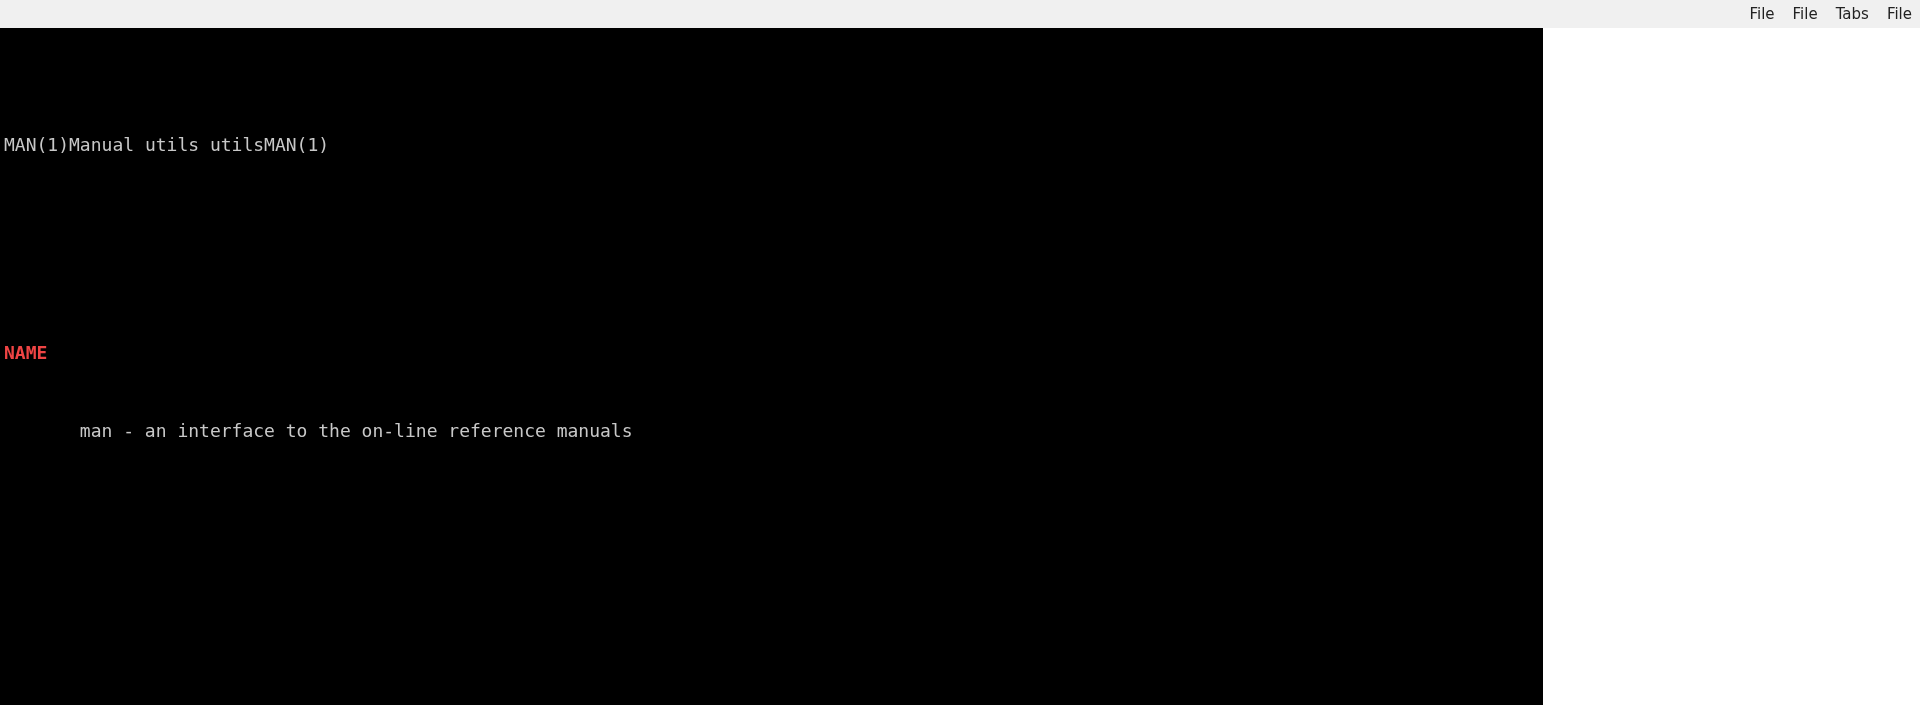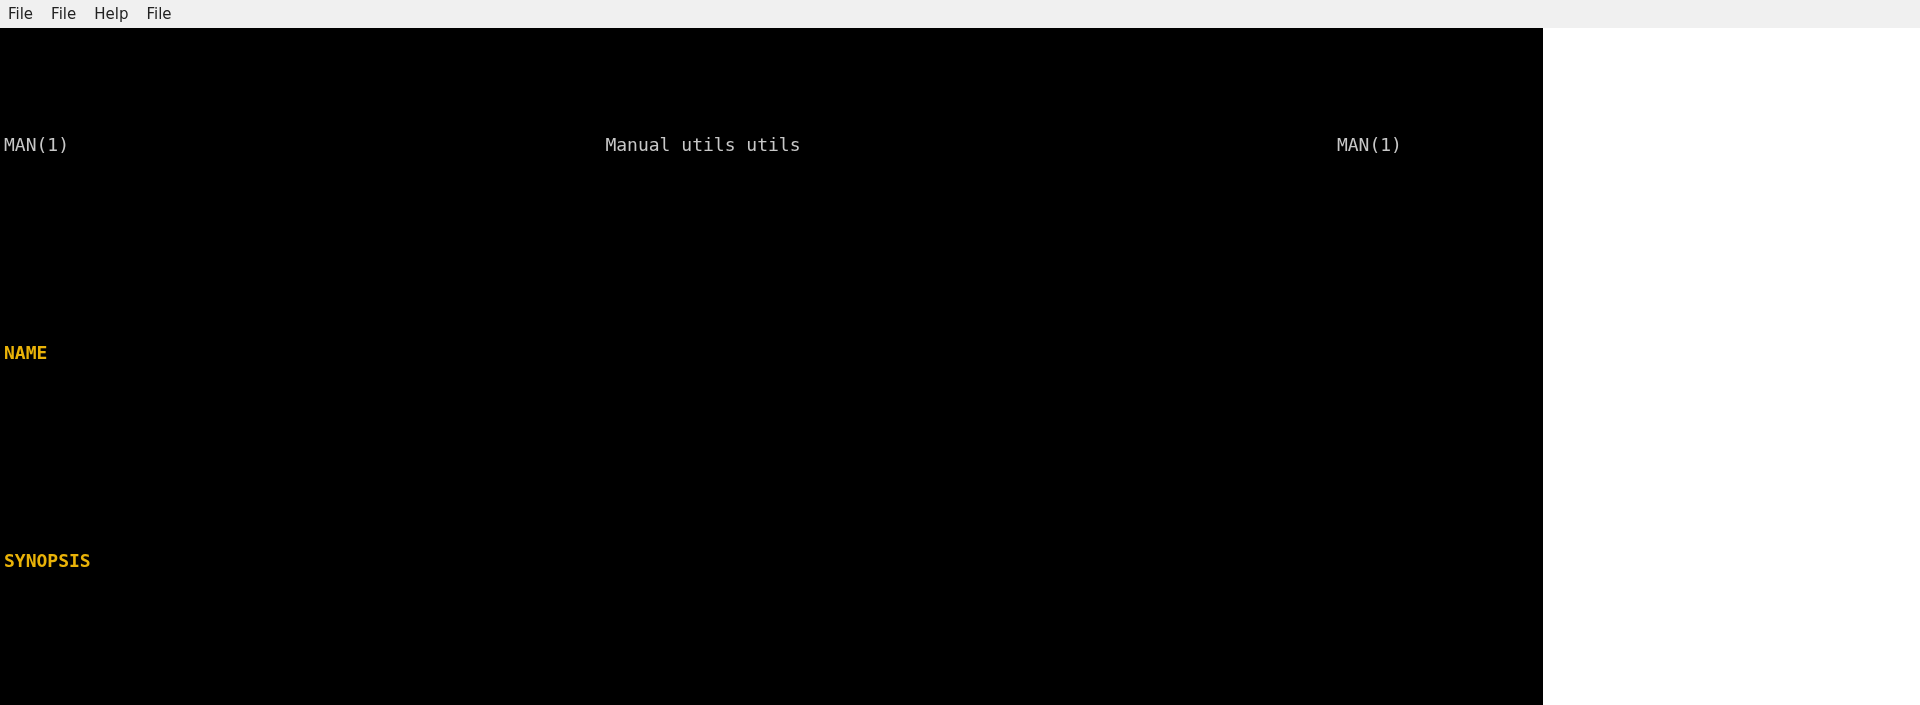--- a/index.html
+++ b/index.html
@@ -14,79 +14,80 @@
   .menubar {
     width: 100%;
     height: 28px;
     background: #f0f0f0;
     display: flex;
     align-items: center;
     padding: 0 8px;
     font-size: 15px;
     color: #222;
     gap: 18px;
+    justify-content: flex-end;
   }
   .menubar .menu-item {
     cursor: pointer;
   }
   .terminal {
     width: 100%;
     height: calc(100% - 28px);
     background: #000;
     color: #c8c8c8;
     font-family: "DejaVu Sans Mono", "Liberation Mono", "Courier New", monospace;
     font-size: 18px;
     line-height: 26px;
     padding: 0 4px;
     white-space: pre;
     position: relative;
   }
   .term-header {
     display: flex;
-    justify-content: space-between;
+    justify-content: flex-start;
     width: 100%;
   }
-  .heading { font-weight: bold; color: #eab308; }
+  .heading { font-weight: bold; color: #ef4444; }
   .indent1 { padding-left: 7ch; }
   .blank { height: 26px; }
   .right-pane {
     position: absolute;
     top: 0;
     right: 0;
     height: 100%;
     width: 377px;
     background: #ffffff;
   }
 </style>
 </head>
 <body>
 
 <div class="menubar">
   <span class="menu-item">File</span>
   <span class="menu-item">File</span>
-  <span class="menu-item">Help</span>
+  <span class="menu-item">Tabs</span>
   <span class="menu-item">File</span>
 </div>
 
 <div class="terminal">
   <div class="right-pane"></div>
 
   <div class="term-header" style="width:129ch;">
     <span>MAN(1)</span>
     <span>Manual utils utils</span>
     <span>MAN(1)</span>
   </div>
 
   <div class="blank"></div>
 
   <div class="heading">NAME</div>
+  <div class="indent1">man - an interface to the on-line reference manuals</div>
 
   <div class="blank"></div>
 
-  <div class="heading">SYNOPSIS</div>
 
   
 
   
 
   
 
   
 
   

